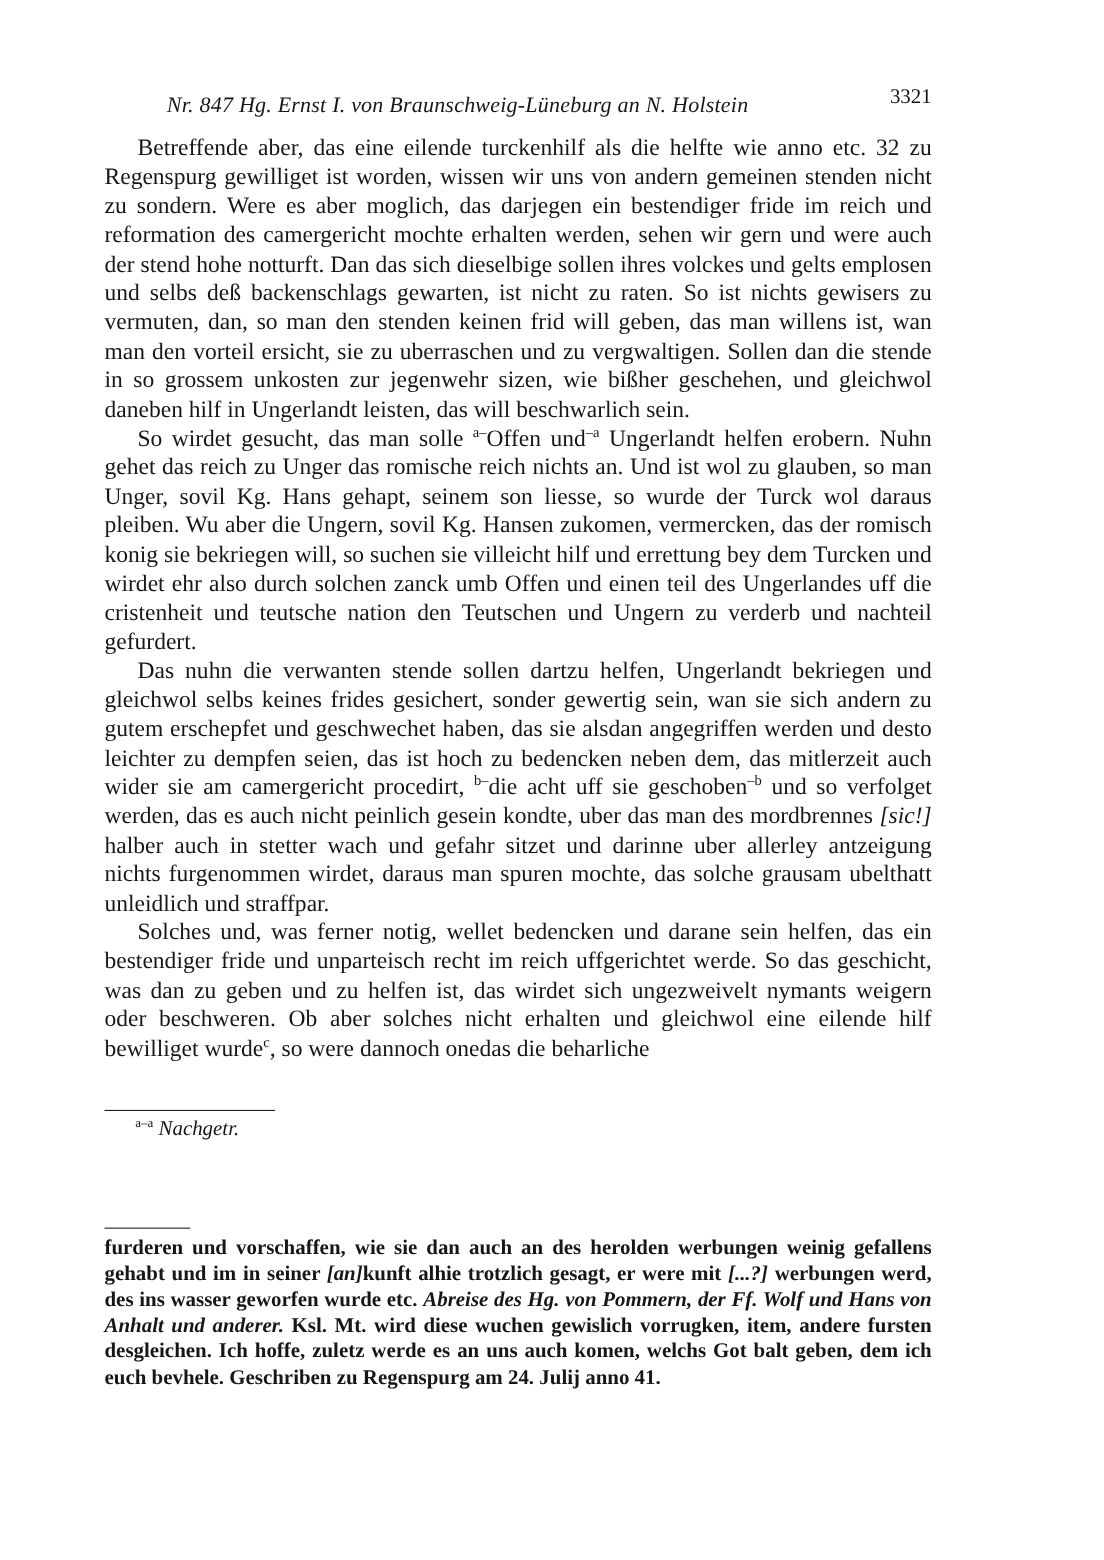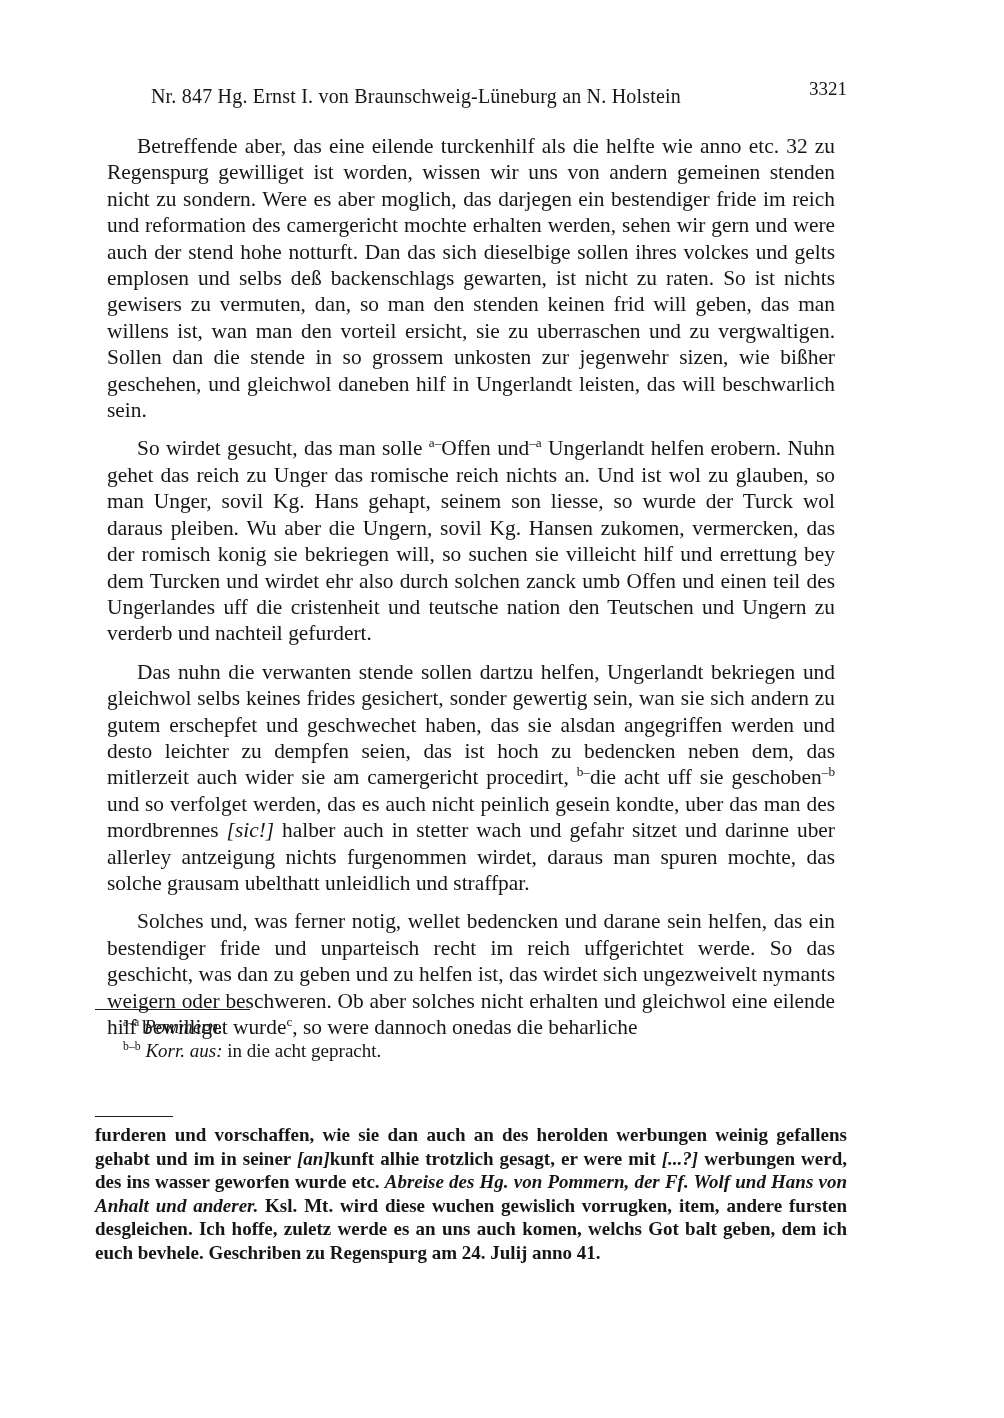--- a/index.html
+++ b/index.html
@@ -17,30 +17,31 @@
   }
   .header {
     position: absolute; top: 82px; left: 95px; width: 752px; height: 30px;
   }
   .running-head {
     position: absolute; left: 0; right: 110px; top: 3px;
     text-align: center;
     font-size: 20px;
     letter-spacing: 0.2px;
     white-space: nowrap;
+    font-style: italic;
   }
   .page-number {
     position: absolute; right: 0; top: -4px;
     font-size: 19px;
   }
   .body-text {
     position: absolute; top: 121px; left: 95px; width: 752px;
   }
   .body-text p {
-    margin: 12px;
+    margin: 0;
     text-indent: 30px;
     text-align: justify;
     font-size: 21.4px;
     line-height: 26.4px;
   }
   .rule {
     position: absolute; left: 95px;
     border-top: 1.7px solid #1d1d1d;
   }
   .rule-apparatus { top: 1009px; width: 155px; }
@@ -86,22 +87,21 @@
   <div class="body-text">
       <p><span class="normal">Betreffende aber, das eine eilende turckenhilf als die helfte wie anno etc. 32 zu Regenspurg gewilliget ist worden, wissen wir uns von andern gemeinen stenden nicht zu sondern. Were es aber moglich, das darjegen ein bestendiger fride im reich und reformation des camergericht mochte erhalten werden, sehen wir gern und were auch der stend hohe notturft. Dan das sich dieselbige sollen ihres volckes und gelts emplosen und selbs deß backenschlags gewarten, ist nicht zu raten. So ist nichts gewisers zu vermuten, dan, so man den stenden keinen frid will geben, das man willens ist, wan man den vorteil ersicht, sie zu uberraschen und zu vergwaltigen. Sollen dan die stende in so grossem unkosten zur jegenwehr sizen, wie bißher geschehen, und gleichwol daneben hilf in Ungerlandt leisten, das will beschwarlich sein.</span></p>
       <p><span class="normal">So wirdet gesucht, das man solle </span><span class="sup">a–</span><span class="normal">Offen und</span><span class="sup">–a</span><span class="normal"> Ungerlandt helfen erobern. Nuhn gehet das reich zu Unger das romische reich nichts an. Und ist wol zu glauben, so man Unger, sovil Kg. Hans gehapt, seinem son liesse, so wurde der Turck wol daraus pleiben. Wu aber die Ungern, sovil Kg. Hansen zukomen, vermercken, das der romisch konig sie bekriegen will, so suchen sie villeicht hilf und errettung bey dem Turcken und wirdet ehr also durch solchen zanck umb Offen und einen teil des Ungerlandes uff die cristenheit und teutsche nation den Teutschen und Ungern zu verderb und nachteil gefurdert.</span></p>
       <p><span class="normal">Das nuhn die verwanten stende sollen dartzu helfen, Ungerlandt bekriegen und gleichwol selbs keines frides gesichert, sonder gewertig sein, wan sie sich andern zu gutem erschepfet und geschwechet haben, das sie alsdan angegriffen werden und desto leichter zu dempfen seien, das ist hoch zu bedencken neben dem, das mitlerzeit auch wider sie am camergericht procedirt, </span><span class="sup">b–</span><span class="normal">die acht uff sie geschoben</span><span class="sup">–b</span><span class="normal"> und so verfolget werden, das es auch nicht peinlich gesein kondte, uber das man des mordbrennes </span><span class="italic">[sic!]</span><span class="normal"> halber auch in stetter wach und gefahr sitzet und darinne uber allerley antzeigung nichts furgenommen wirdet, daraus man spuren mochte, das solche grausam ubelthatt unleidlich und straffpar.</span></p>
       <p><span class="normal">Solches und, was ferner notig, wellet bedencken und darane sein helfen, das ein bestendiger fride und unparteisch recht im reich uffgerichtet werde. So das geschicht, was dan zu geben und zu helfen ist, das wirdet sich ungezweivelt nymants weigern oder beschweren. Ob aber solches nicht erhalten und gleichwol eine eilende hilf bewilliget wurde</span><span class="sup">c</span><span class="normal">, so were dannoch onedas die beharliche</span></p>
     </div>
 
   <div class="rule rule-apparatus"></div>
 
   <div class="apparatus">
-      <p><span class="sup">a–a</span><span class="normal"> </span><span class="italic">Pommern.</span></p>
-      <p><span class="sup">b–b</span><span class="normal"> </span><span class="italic">Korr. aus:</span><span class="normal"> in die acht gepracht.</span></p>
+      <p><span class="sup">a–a</span><span class="normal"> </span><span class="italic">Nachgetr.</span></p>
     </div>
 
   <div class="rule rule-footnote"></div>
 
   <div class="footnote">
       <p><span class="normal">furderen und vorschaffen, wie sie dan auch an des herolden werbungen weinig gefallens gehabt und im in seiner </span><span class="italic">[an]</span><span class="normal">kunft alhie trotzlich gesagt, er were mit </span><span class="italic">[...?]</span><span class="normal"> werbungen werd, des ins wasser geworfen wurde etc. </span><span class="italic">Abreise des Hg. von Pommern, der Ff. Wolf und Hans von Anhalt und anderer.</span><span class="normal"> Ksl. Mt. wird diese wuchen gewislich vorrugken, item, andere fursten desgleichen. Ich hoffe, zuletz werde es an uns auch komen, welchs Got balt geben, dem ich euch bevhele. Geschriben zu Regenspurg am 24. Julij anno 41.</span></p>
     </div>
 
 </div>
 

